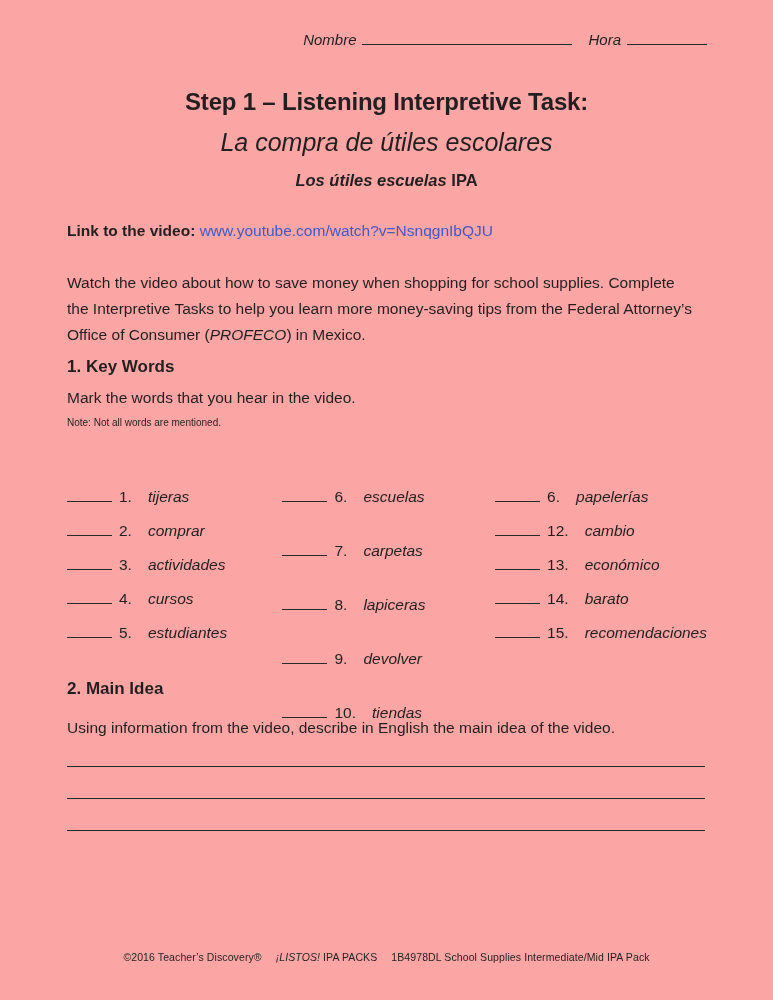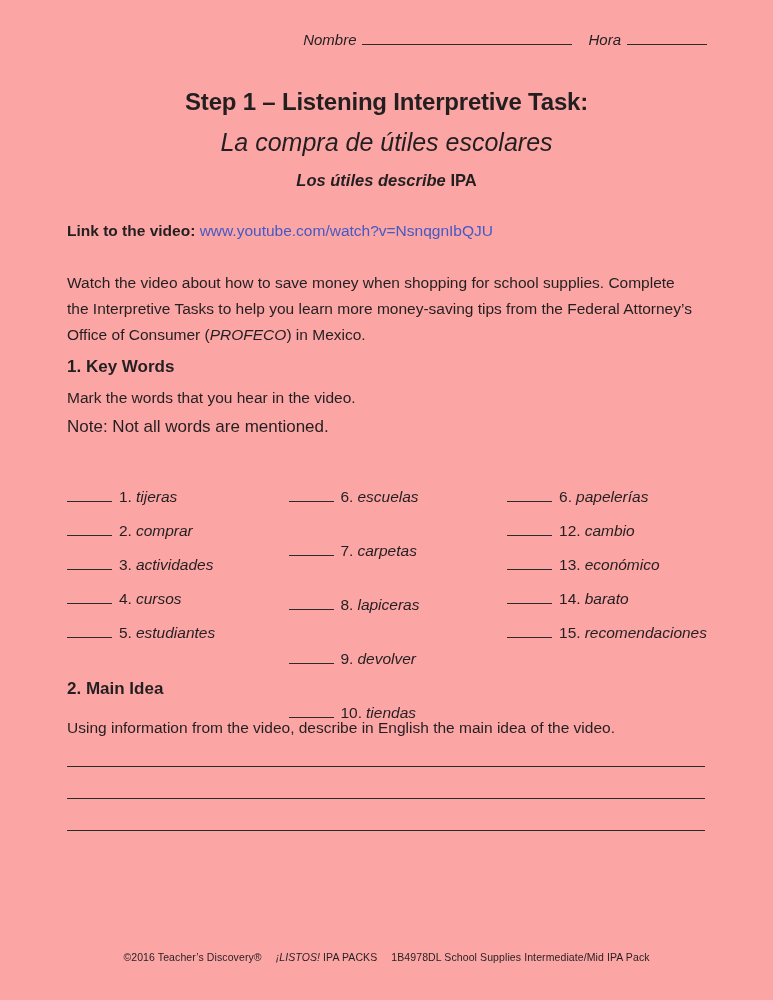--- a/index.html
+++ b/index.html
@@ -44,31 +44,31 @@
   .video-row a { color: #4459c4; text-decoration: none; }
 
   
   .intro { position: absolute; top: 254px; left: 67px; width: 632px;
            font-size: 15.5px; line-height: 26px; }
   .intro .it { font-style: italic; }
 
   
   .kw-heading  { position: absolute; top: 357px; left: 67px; font-size: 17px; font-weight: 700; }
   .kw-mark     { position: absolute; top: 389px; left: 67px; font-size: 15.5px; }
-  .kw-note     { position: absolute; top: 417px; left: 67px; font-size: 17px; }
+  .kw-note     { position: absolute; top: 417px; left: 67px; font-size: 10px; }
 
   .kw-grid { position: absolute; top: 487px; left: 67px; width: 640px; display: flex; }
   .kw-col  { display: flex; flex-direction: column; }
   .kw-col.c1 { width: 228px; }
   .kw-col.c2 { width: 225px; gap: 20px; }
   .kw-col.c3 { flex: 1; }
   .kw-row { height: 34px; font-size: 15.5px; white-space: nowrap; }
   .kw-row .blank { width: 45px; margin-right: 7px; }
   .kw-row .num  { }
-  .kw-row .word { font-style: italic; margin-left: 4px; }
+  .kw-row .word { font-style: italic; margin-left: 16px; }
 
   
   .mi-heading { position: absolute; top: 679px; left: 67px; font-size: 17px; font-weight: 700; }
   .mi-instr   { position: absolute; top: 719px; left: 67px; font-size: 15.5px; text-align: right; }
   .write-line { position: absolute; left: 67px; right: 68px; border-top: 1.6px solid #2b2b2b; height: 0; }
   .wl1 { top: 766px; }
   .wl2 { top: 798px; }
   .wl3 { top: 830px; }
 
   
@@ -82,21 +82,21 @@
 
 <div class="page">
 
   <div class="header-line">
     <span>Nombre</span><span class="blank name"></span><span class="header-gap"></span><span>Hora</span><span class="blank hour"></span>
   </div>
 
   <div class="title-block">
     <div class="title-main">Step 1 – Listening Interpretive Task:</div>
     <div class="title-sub">La compra de útiles escolares</div>
-    <div class="title-ipa"><span class="it">Los útiles describe</span><span> IPA</span></div>
+    <div class="title-ipa"><span class="it">Los útiles escuelas</span><span> IPA</span></div>
   </div>
 
   <div class="video-row">
     <span class="label">Link to the video:</span>
     <a href="#">www.youtube.com/watch?v=NsnqgnIbQJU</a>
   </div>
 
   <p class="intro"><span>Watch the video about how to save money when shopping for school supplies. Complete the Interpretive Tasks to help you learn more money-saving tips from the Federal Attorney’s Office of Consumer (</span><span class="it">PROFECO</span><span>) in Mexico.</span></p>
 
   <div class="kw-heading">1. Key Words</div>

